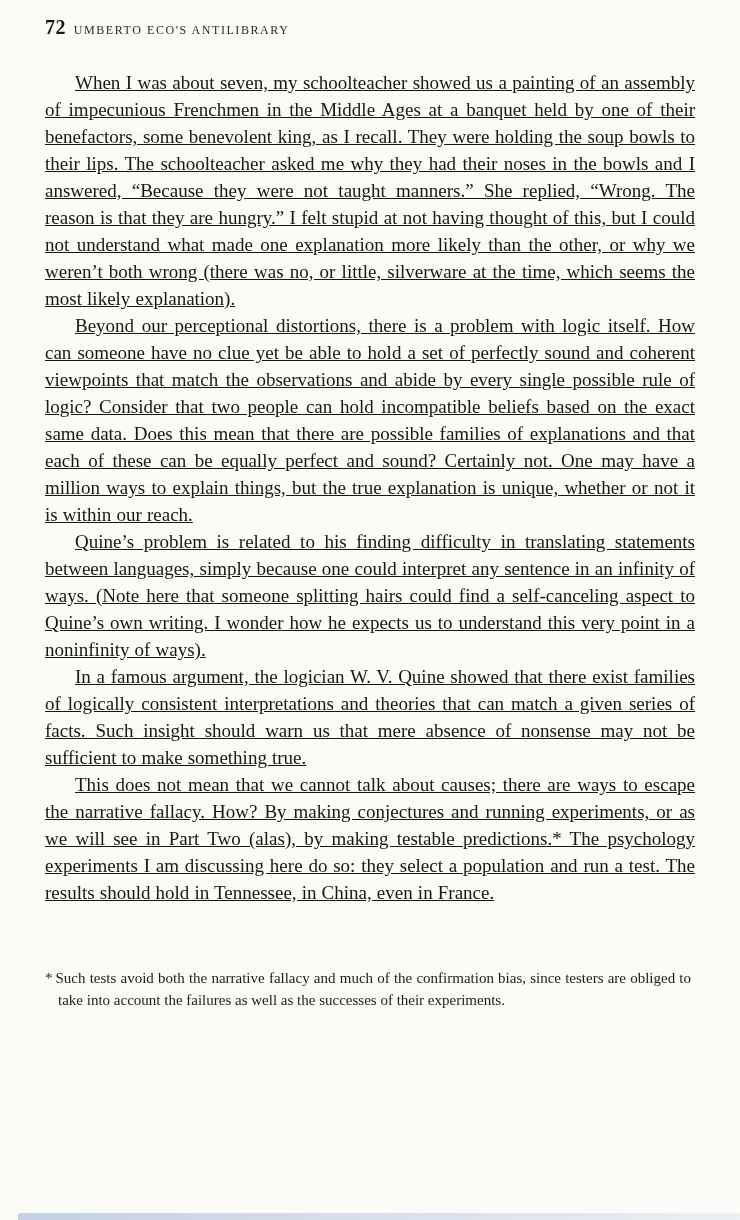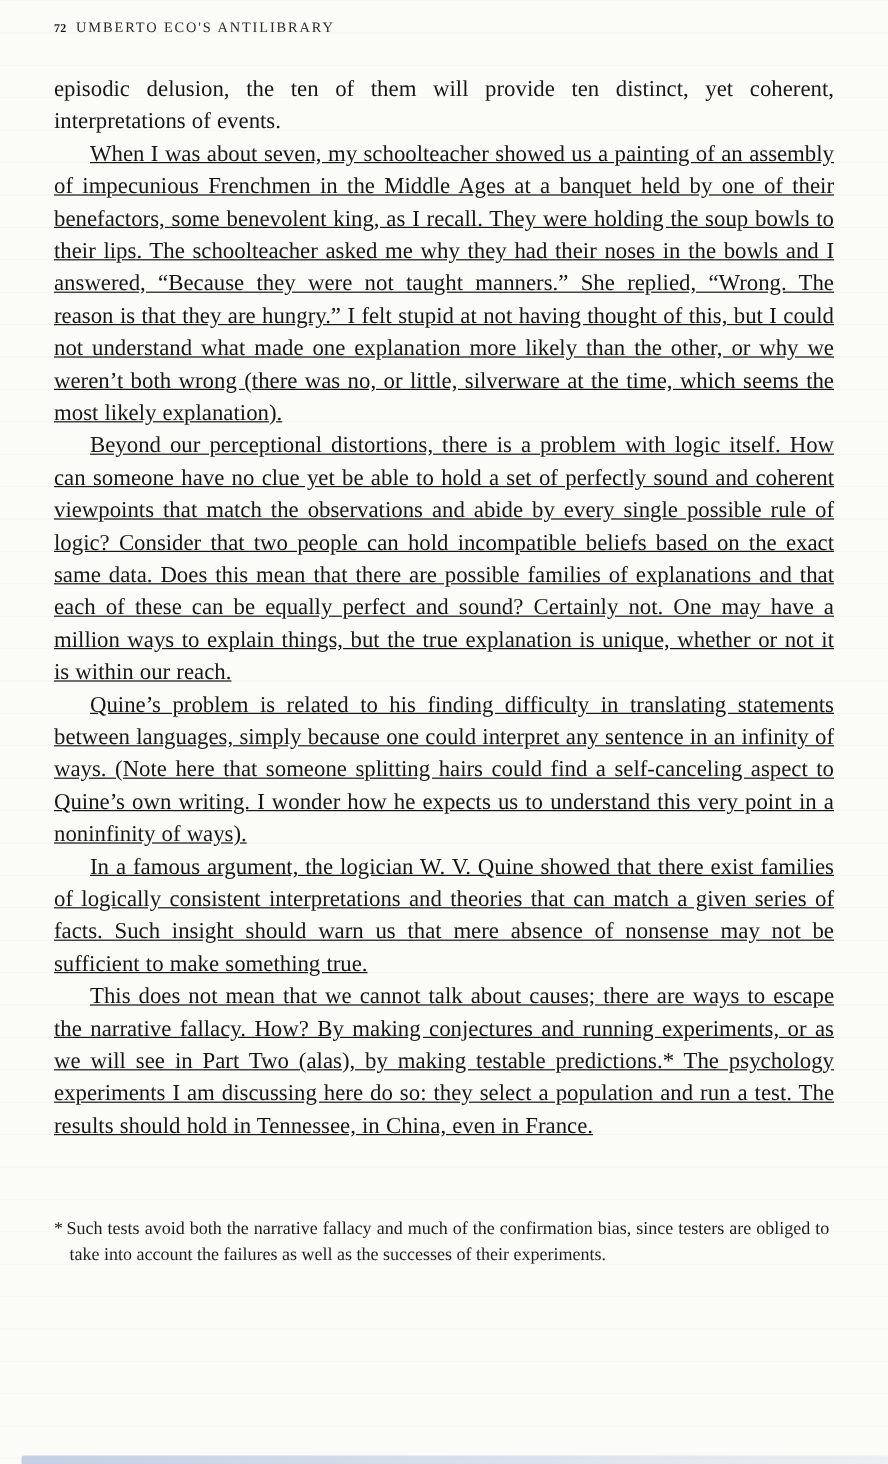--- a/index.html
+++ b/index.html
@@ -28,21 +28,21 @@
   }
   .running-header {
     display: flex;
     align-items: baseline;
     gap: 8px;
     margin-bottom: 30px;
     user-select: none;
   }
   .page-number {
     font-weight: 700;
-    font-size: 10px;
+    font-size: 20px;
     letter-spacing: 0.02em;
     color: #161616;
   }
   .running-title {
     font-size: 12px;
     letter-spacing: 0.13em;
     color: #2a2a2a;
   }
   .body-text p {
     font-size: 19px;
@@ -84,21 +84,20 @@
 <body>
 
 <div class="page">
 
   <header class="running-header">
     <span class="page-number">72</span>
     <span class="running-title">UMBERTO ECO'S ANTILIBRARY</span>
   </header>
 
   <main class="body-text">
-    <p>episodic delusion, the ten of them will provide ten distinct, yet coherent, interpretations of events.</p>
     <p class="indented">When I was about seven, my schoolteacher showed us a painting of an assembly of impecunious Frenchmen in the Middle Ages at a banquet held by one of their benefactors, some benevolent king, as I recall. They were holding the soup bowls to their lips. The schoolteacher asked me why they had their noses in the bowls and I answered, “Because they were not taught manners.” She replied, “Wrong. The reason is that they are hungry.” I felt stupid at not having thought of this, but I could not understand what made one explanation more likely than the other, or why we weren’t both wrong (there was no, or little, silverware at the time, which seems the most likely explanation).</p>
     <p class="indented">Beyond our perceptional distortions, there is a problem with logic itself. How can someone have no clue yet be able to hold a set of perfectly sound and coherent viewpoints that match the observations and abide by every single possible rule of logic? Consider that two people can hold incompatible beliefs based on the exact same data. Does this mean that there are possible families of explanations and that each of these can be equally perfect and sound? Certainly not. One may have a million ways to explain things, but the true explanation is unique, whether or not it is within our reach.</p>
     <p class="indented">Quine’s problem is related to his finding difficulty in translating statements between languages, simply because one could interpret any sentence in an infinity of ways. (Note here that someone splitting hairs could find a self-canceling aspect to Quine’s own writing. I wonder how he expects us to understand this very point in a noninfinity of ways).</p>
     <p class="indented">In a famous argument, the logician W. V. Quine showed that there exist families of logically consistent interpretations and theories that can match a given series of facts. Such insight should warn us that mere absence of nonsense may not be sufficient to make something true.</p>
     <p class="indented">This does not mean that we cannot talk about causes; there are ways to escape the narrative fallacy. How? By making conjectures and running experiments, or as we will see in Part Two (alas), by making testable predictions.* The psychology experiments I am discussing here do so: they select a population and run a test. The results should hold in Tennessee, in China, even in France.</p>
   </main>
 
   <section class="footnote-block">
     <p><span class="footnote-marker">*</span><span>Such tests avoid both the narrative fallacy and much of the confirmation bias, since testers are obliged to take into account the failures as well as the successes of their experiments.</span></p>
   </section>

